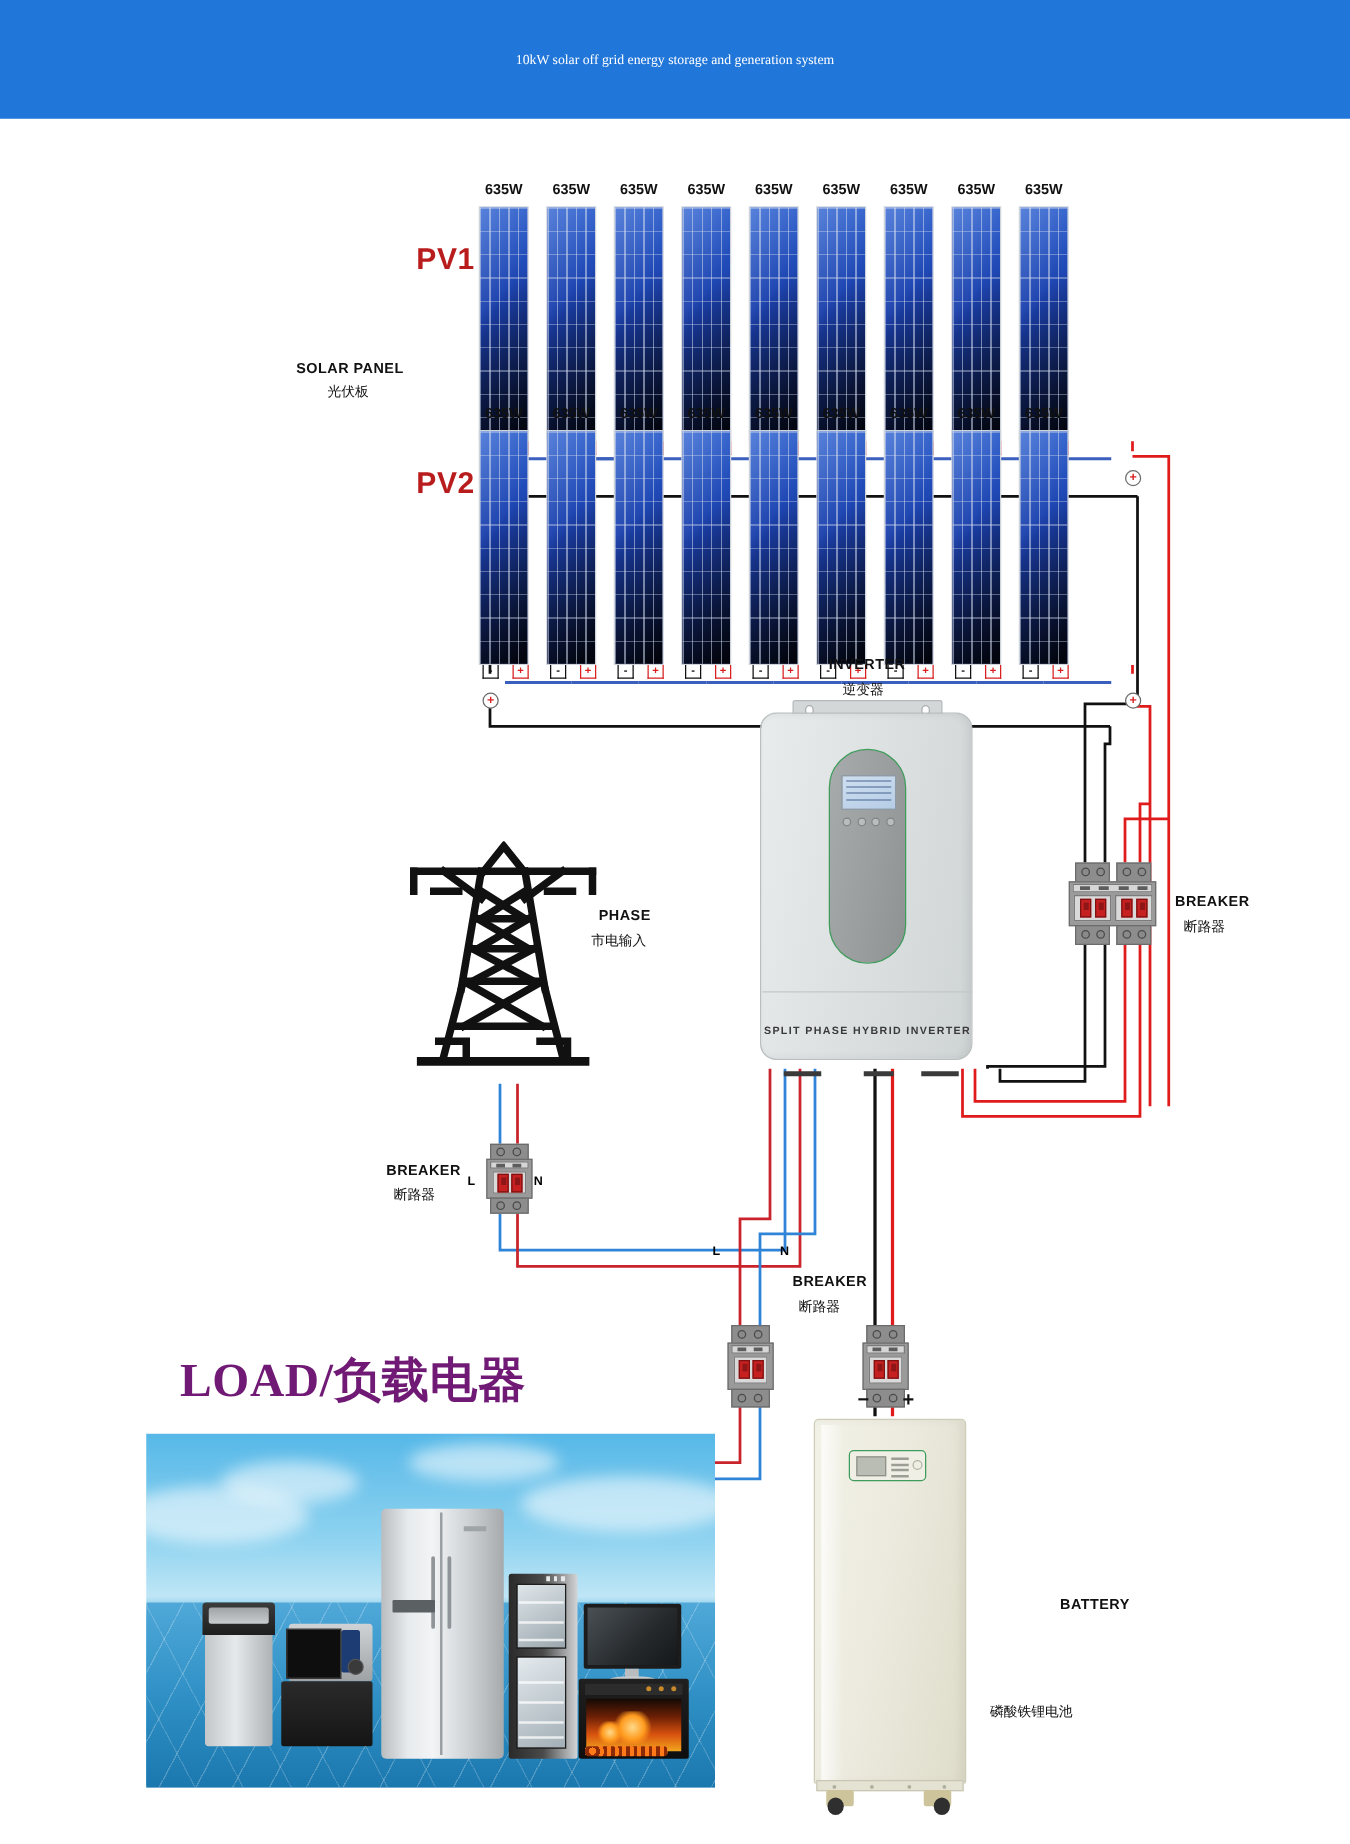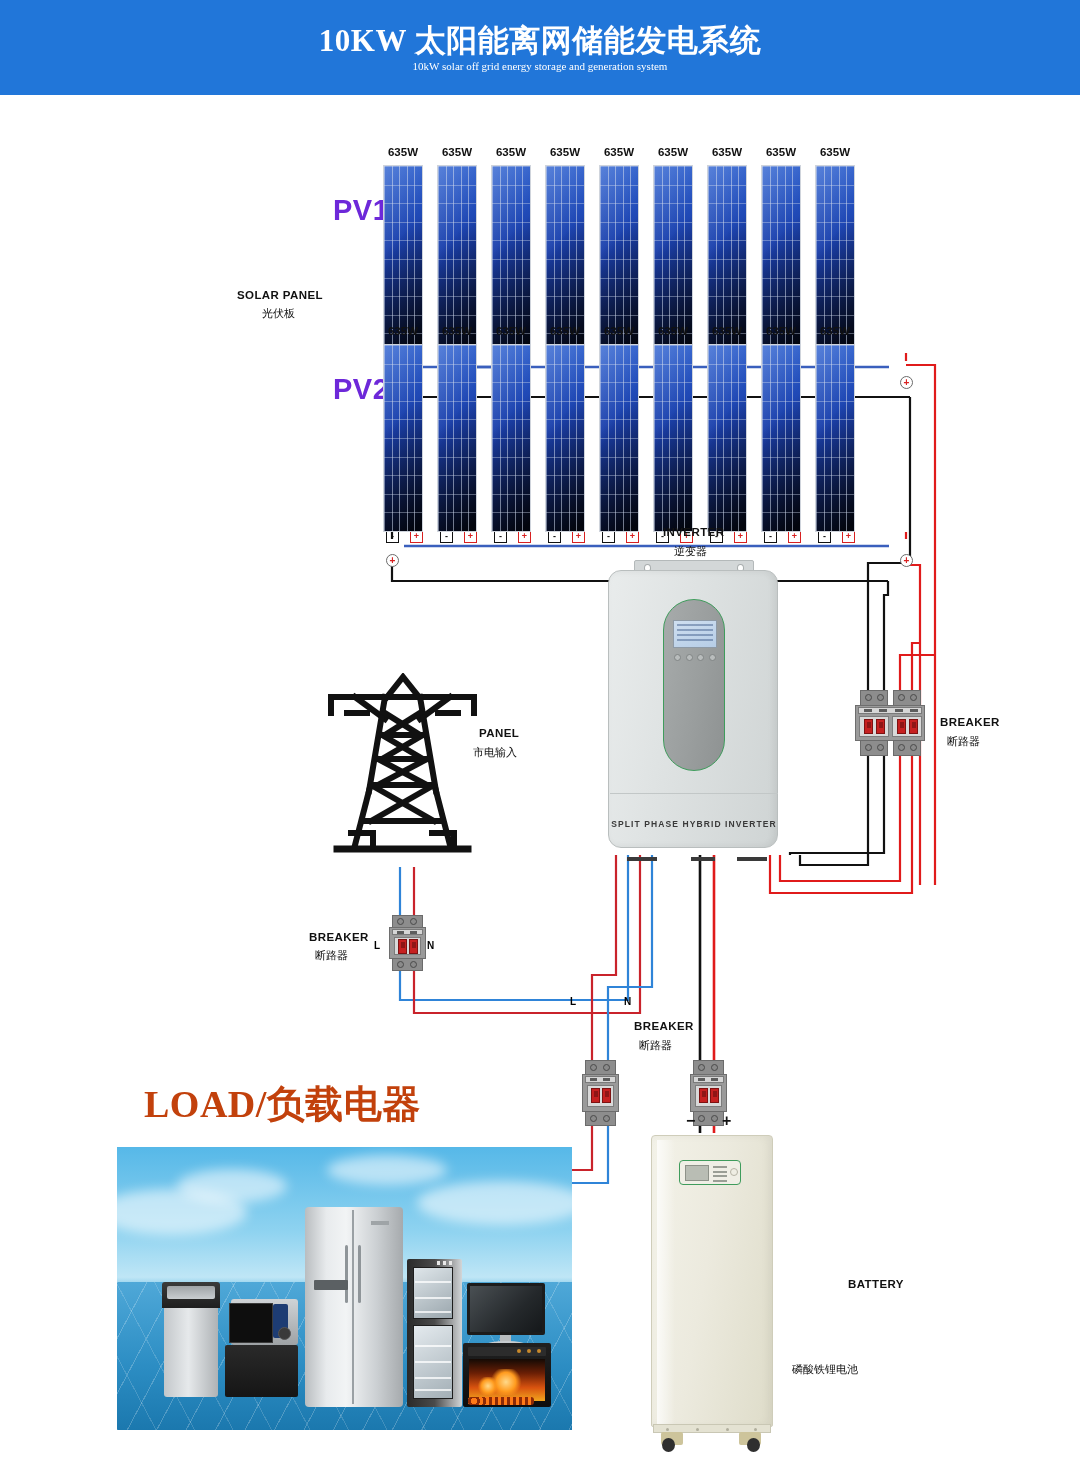--- a/index.html
+++ b/index.html
@@ -27,26 +27,26 @@
   }
 
   
   .canvas { position:absolute; left:0; top:95px; width:1080px; height:1380px; }
   .svgwrap { position:absolute; left:0; top:0; width:1080px; height:1380px; }
 
   
   .lbl { position:absolute; white-space:nowrap; }
   .lbl-en { font-size:11.5px; font-weight:bold; color:#111; letter-spacing:0.4px; }
   .lbl-cn { font-size:11px; color:#111; }
-  .pv-name { font-size:29px; font-weight:bold; color:#6d28d9; letter-spacing:0.5px; }
+  .pv-name { font-size:24px; font-weight:bold; color:#b91c1c; letter-spacing:0.5px; }
   .watt { font-size:11.5px; font-weight:bold; color:#111; text-align:center; }
   .term { font-size:10px; font-weight:bold; color:#000; }
   .load-title {
     font-family:"Liberation Serif", serif;
-    font-size:38px; font-weight:bold; color:#c2410c; letter-spacing:0.5px;
+    font-size:38px; font-weight:bold; color:#701a75; letter-spacing:0.5px;
   }
   .inv-brand {
     font-size:8.5px; font-weight:bold; color:#3a3a3a; letter-spacing:1.1px;
     text-align:center; width:100%;
   }
 
   
   .panel { position:absolute; background:#cfd4dc; padding:1px; }
   .panel-in {
     width:100%; height:100%;
@@ -252,21 +252,20 @@
   .ap-fire .flame { position:absolute; background:radial-gradient(circle,#ffd98a 0%,#ff9b1e 45%,rgba(255,120,20,0) 72%); }
   .ap-fire .coal { position:absolute; bottom:2px; left:5px; width:66px; height:8px;
     background:repeating-radial-gradient(circle at 6px 4px,#ff7a18 0 3px,#8d2a06 3px 6px); border-radius:3px; }
 
   
 </style>
 </head>
 <body>
 
 <div class="header">
-  <div class="header-title">10KW 太阳能离网储能发电系统</div>
   <div class="header-sub">10kW solar off grid energy storage and generation system</div>
 </div>
 
 <div class="canvas">
 
   <svg class="svgwrap" viewBox="0 0 1080 1380">
     <g fill="none" stroke-linecap="butt" stroke-linejoin="miter">
 
       <g stroke="#3a5fbd" stroke-width="2.4">
         <path d="M404,272 H457"></path>
@@ -556,21 +555,21 @@
         <div class="inv-brand">SPLIT PHASE HYBRID INVERTER</div>
       </div>
       <div class="inv-portrow">
         <div class="inv-port" style="left:18px; width:30px;"></div>
         <div class="inv-port" style="left:82px; width:24px;"></div>
         <div class="inv-port" style="left:128px; width:30px;"></div>
       </div>
     </div>
   </div>
 
-  <div class="lbl lbl-en" style="left:479px; top:632px;">PANEL</div>
+  <div class="lbl lbl-en" style="left:479px; top:632px;">PHASE</div>
   <div class="lbl lbl-cn" style="left:473px; top:650px;">市电输入</div>
 
   <svg style="position:absolute; left:325px; top:578px; width:155px; height:196px;" viewBox="0 0 155 196">
     <g stroke="#111" stroke-width="6" fill="none" stroke-linecap="square">
 
       <path d="M6,24 H149"></path>
       <path d="M6,24 V40"></path>
         <path d="M149,24 V40"></path>
       <path d="M22,40 H42"></path>
         <path d="M113,40 H133"></path>

